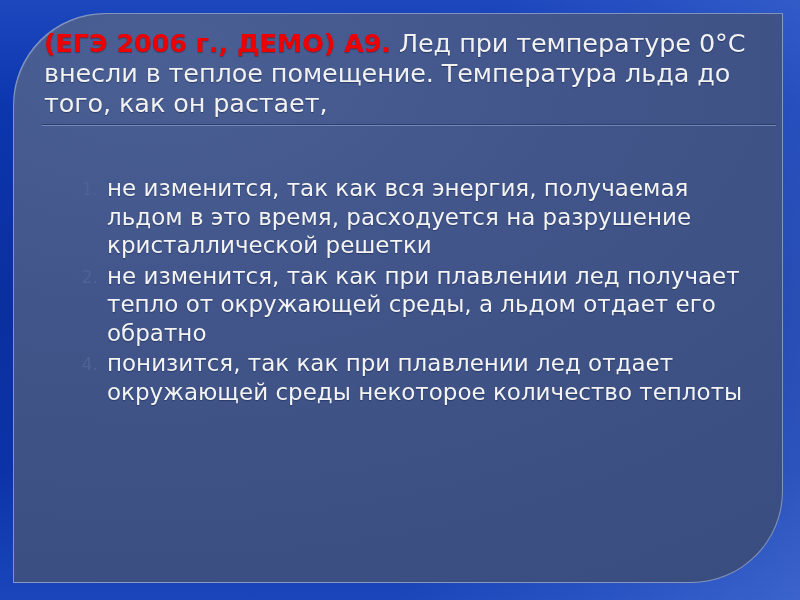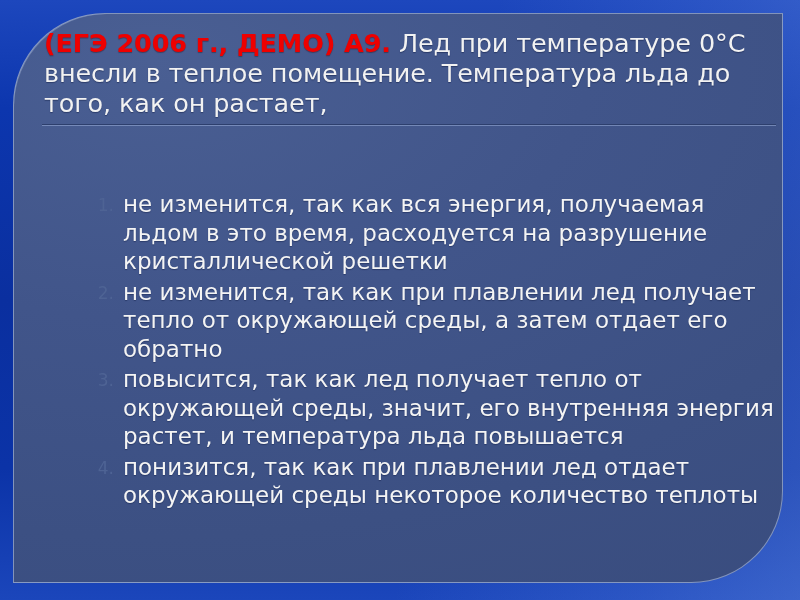--- a/index.html
+++ b/index.html
@@ -100,21 +100,21 @@
     border-top: 1px solid #2d3f6d;
     border-bottom: 1px solid rgba(175, 195, 235, 0.45);
   }
 
   
   .answers {
     position: absolute;
     left: 56px;
     top: 160px;
     width: 690px;
-    margin: 16px;
+    margin: 0;
     padding: 0;
     list-style: none;
   }
 
   .answer {
     position: relative;
     padding-left: 37px;
     margin: 0 0 2px 0;
     font-size: 23px;
     line-height: 28.5px;
@@ -153,27 +153,23 @@
 
     <ol class="answers">
 
       <li class="answer">
         <span class="marker">1.</span>
         <span class="atext">не изменится, так как вся энергия, получаемая льдом в это время, расходуется на разрушение кристаллической решетки</span>
       </li>
 
       <li class="answer">
         <span class="marker">2.</span>
-        <span class="atext">не изменится, так как при плавлении лед получает тепло от окружающей среды, а затем отдает его обратно</span>
+        <span class="atext">не изменится, так как при плавлении лед получает тепло от окружающей среды, а льдом отдает его обратно</span>
       </li>
 
-      <li class="answer">
-        <span class="marker">3.</span>
-        <span class="atext">повысится, так как лед получает тепло от окружающей среды, значит, его внутренняя энергия растет, и температура льда повышается</span>
-      </li>
 
       <li class="answer">
         <span class="marker">4.</span>
         <span class="atext">понизится, так как при плавлении лед отдает окружающей среды некоторое количество теплоты</span>
       </li>
 
     </ol>
 
   </div>
 

